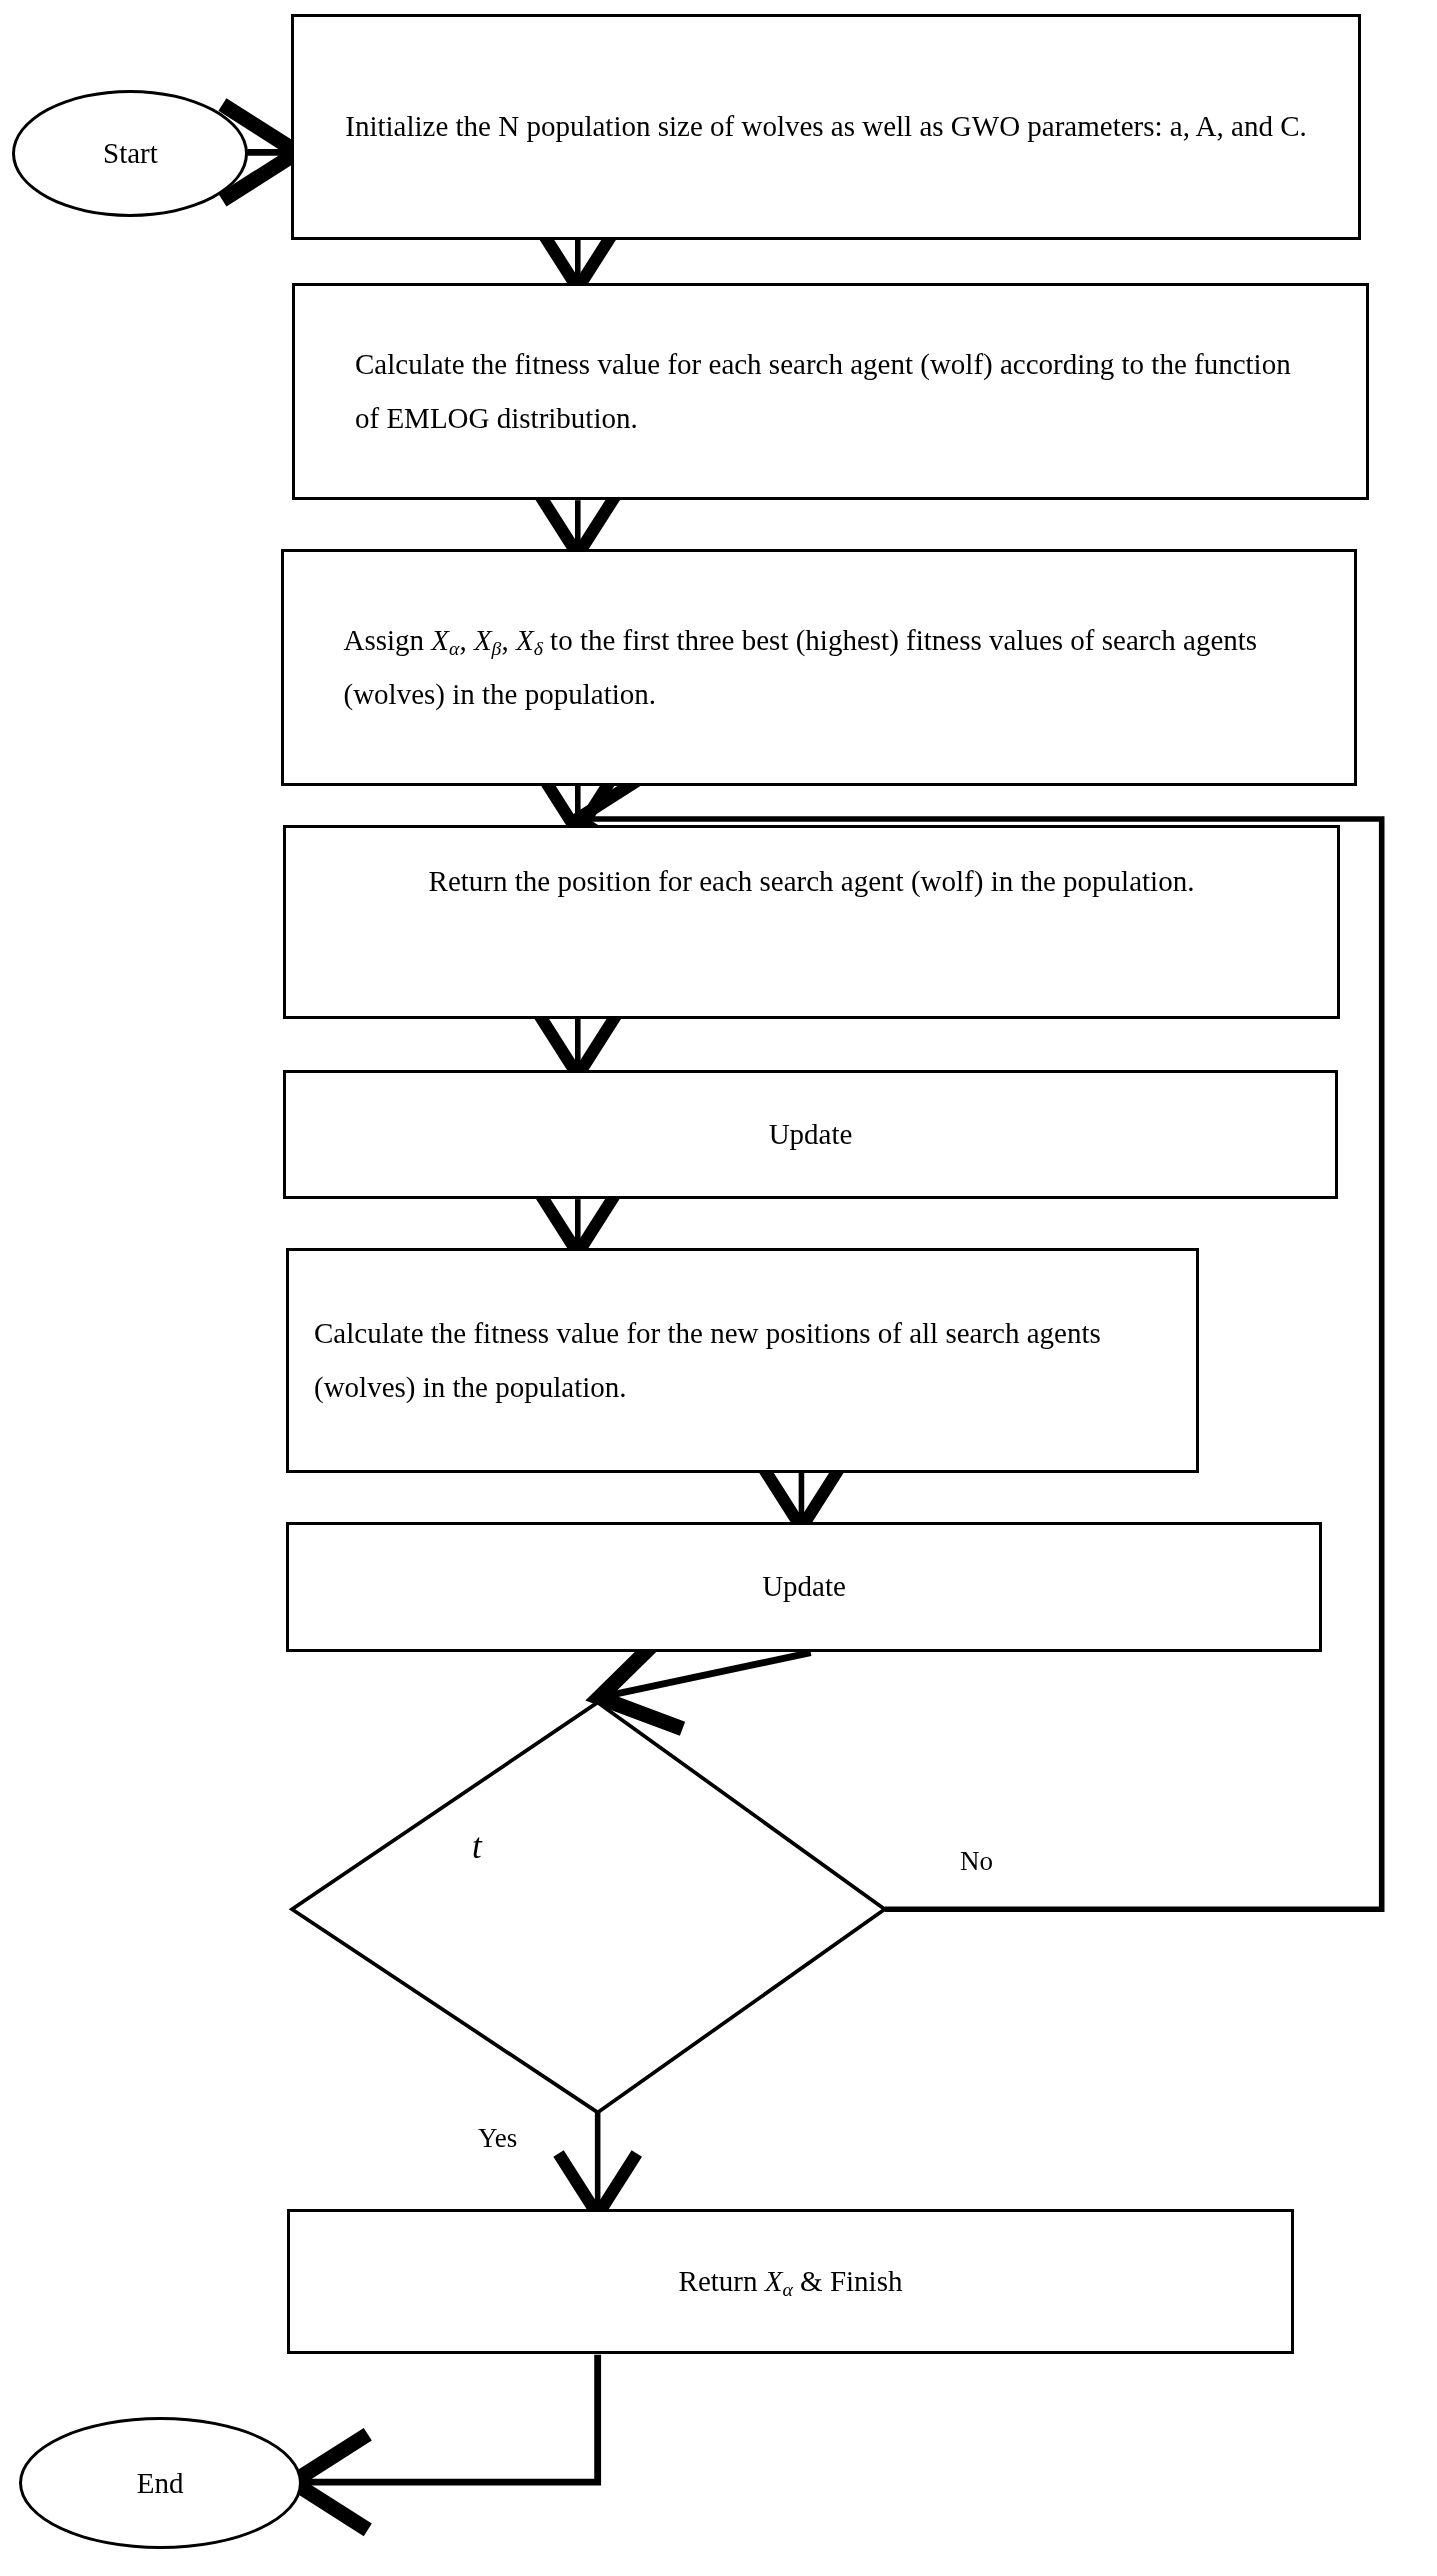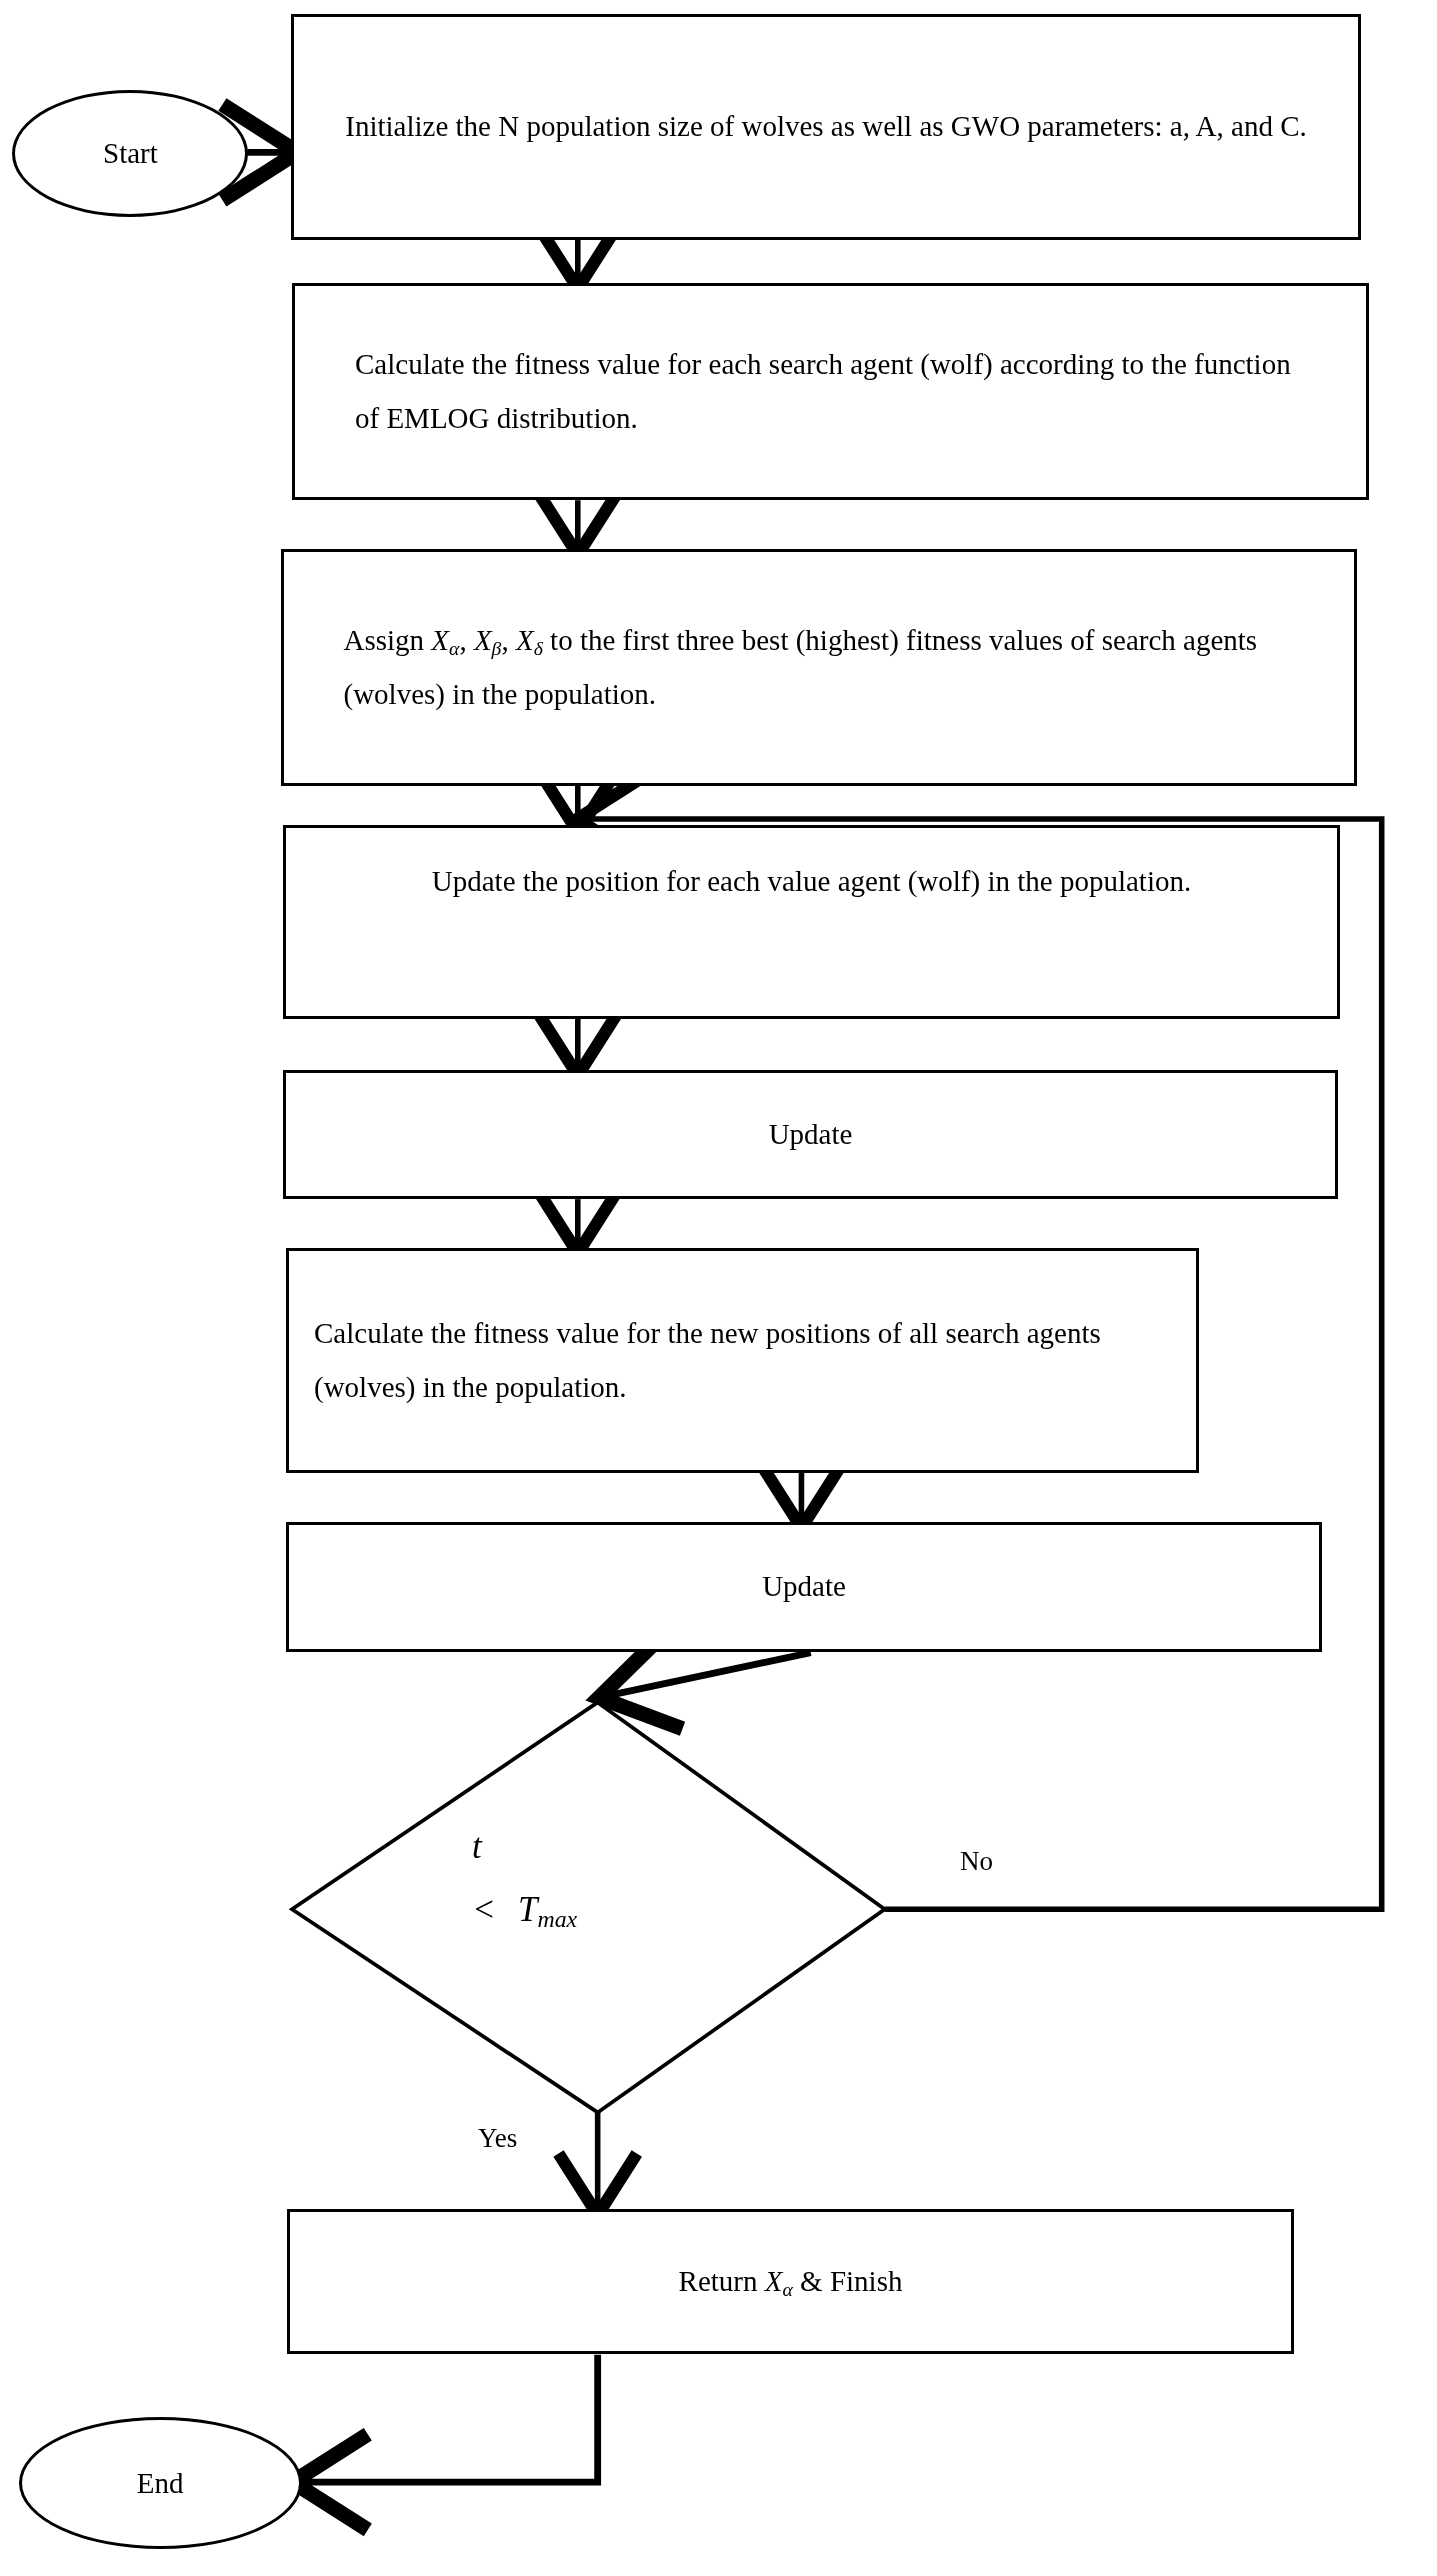--- a/index.html
+++ b/index.html
@@ -69,41 +69,37 @@
   <div class="node-text" style="max-width:951px;">Calculate the fitness value for each search agent (wolf) according to the function of EMLOG distribution.</div>
 </div>
 
 <div class="node-box" style="left:281px;top:549px;width:1076px;height:237px;">
   <div class="node-text" style="max-width:951px;">
     <span>Assign </span><span class="mathi"><span>X</span><span class="sub">α</span></span><span>, </span><span class="mathi"><span>X</span><span class="sub">β</span></span><span>, </span><span class="mathi"><span>X</span><span class="sub">δ</span></span><span> to the first three best (highest) fitness values of search agents (wolves) in the population.</span>
   </div>
 </div>
 
 <div class="node-box clip-box" style="left:283px;top:825px;width:1057px;height:194px;">
-  <div class="node-text" style="max-width:895px;">Update the position for each value agent (wolf) in the population.</div>
+  <div class="node-text" style="max-width:895px;">Return the position for each search agent (wolf) in the population.</div>
 </div>
 
 <div class="node-box" style="left:283px;top:1070px;width:1055px;height:129px;">
   <div class="node-text">Update</div>
 </div>
 
 <div class="node-box" style="left:286px;top:1248px;width:913px;height:225px;">
   <div class="node-text" style="max-width:857px;">Calculate the fitness value for the new positions of all search agents (wolves) in the population.</div>
 </div>
 
 <div class="node-box" style="left:286px;top:1522px;width:1036px;height:130px;">
   <div class="node-text">Update</div>
 </div>
 
 <div class="diamond-text" style="left:472px;top:1820px;width:298px;">
   <div>t</div>
-  <div style="margin-top:8.7px;">
-    <span>&lt;</span>
-    <span class="mathi" style="margin-left:13.7px;"><span>T</span><span class="sub">max</span></span>
-  </div>
 </div>
 
 <div class="edge-label" style="left:960px;top:1848px;">
   <span>No</span>
 </div>
 
 <div class="edge-label" style="left:478px;top:2125px;">
   <span>Yes</span>
 </div>
 

